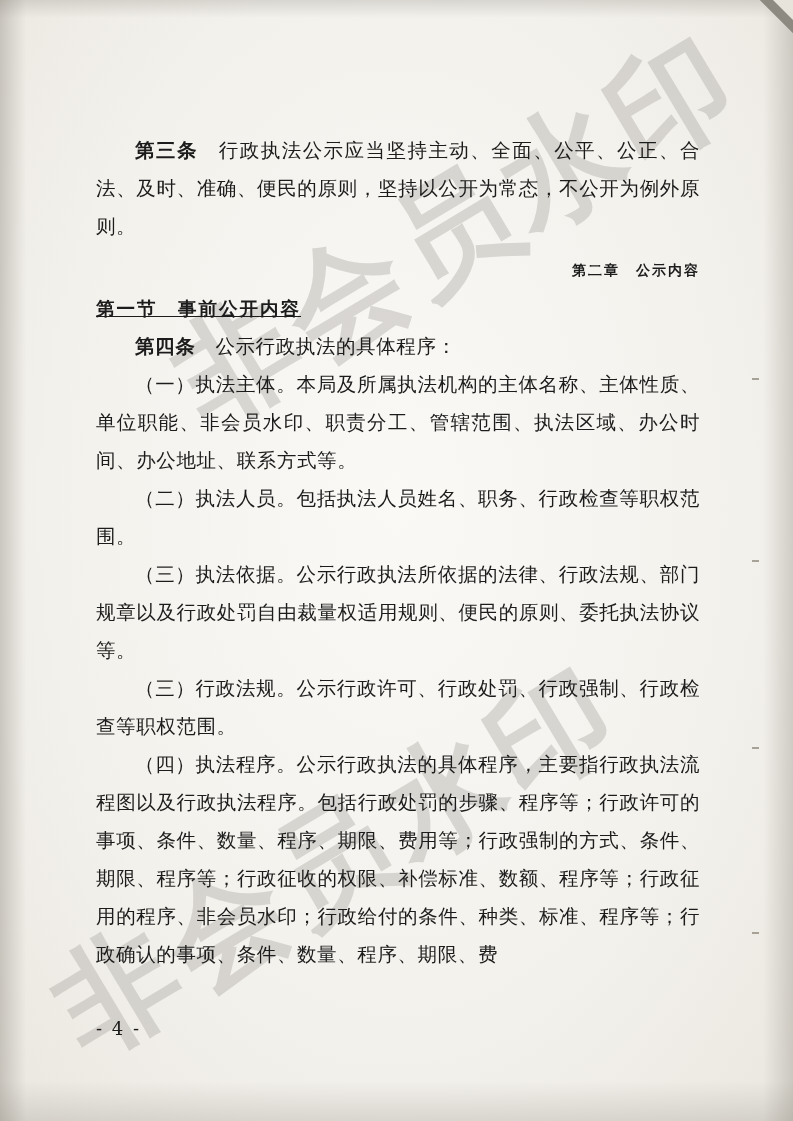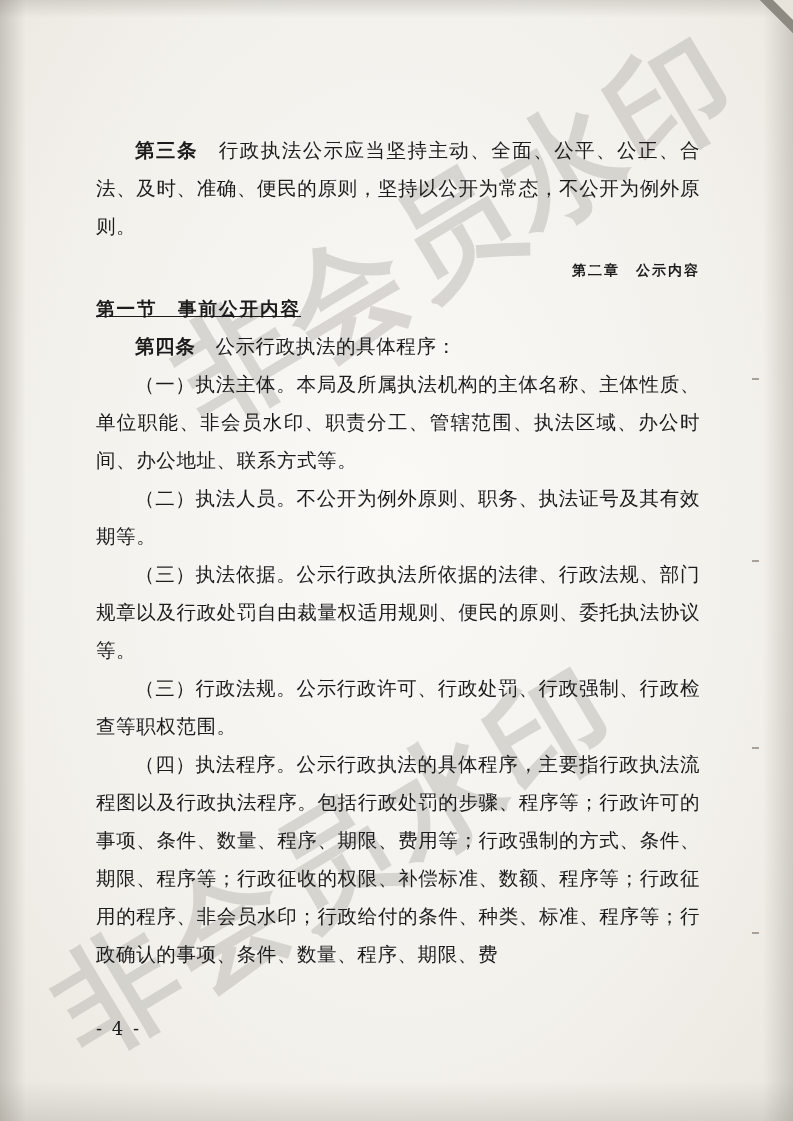--- a/index.html
+++ b/index.html
@@ -156,20 +156,20 @@
   <div class="doc">
     <p class="para"><span class="label">第三条</span><span>　行政执法公示应当坚持主动、全面、公平、公正、合法、及时、准确、便民的原则，坚持以公开为常态，不公开为例外原则。</span></p>
 
     <p class="heading">第二章　公示内容</p>
 
     <p class="subheading">第一节　事前公开内容</p>
 
     <p class="para"><span class="label">第四条</span><span>　公示行政执法的具体程序：</span></p>
 
     <p class="para">（一）执法主体。本局及所属执法机构的主体名称、主体性质、单位职能、非会员水印、职责分工、管辖范围、执法区域、办公时间、办公地址、联系方式等。</p>
-    <p class="para">（二）执法人员。不公开为例外原则、职务、执法证号及其有效期等。</p>
+    <p class="para">（二）执法人员。包括执法人员姓名、职务、行政检查等职权范围。</p>
     <p class="para">（三）执法依据。公示行政执法所依据的法律、行政法规、部门规章以及行政处罚自由裁量权适用规则、便民的原则、委托执法协议等。</p>
     <p class="para">（三）行政法规。公示行政许可、行政处罚、行政强制、行政检查等职权范围。</p>
     <p class="para">（四）执法程序。公示行政执法的具体程序，主要指行政执法流程图以及行政执法程序。包括行政处罚的步骤、程序等；行政许可的事项、条件、数量、程序、期限、费用等；行政强制的方式、条件、期限、程序等；行政征收的权限、补偿标准、数额、程序等；行政征用的程序、非会员水印；行政给付的条件、种类、标准、程序等；行政确认的事项、条件、数量、程序、期限、费</p>
   </div>
 
   <div class="page-number">- 4 -</div>
 </div>
 
 </body></html>

